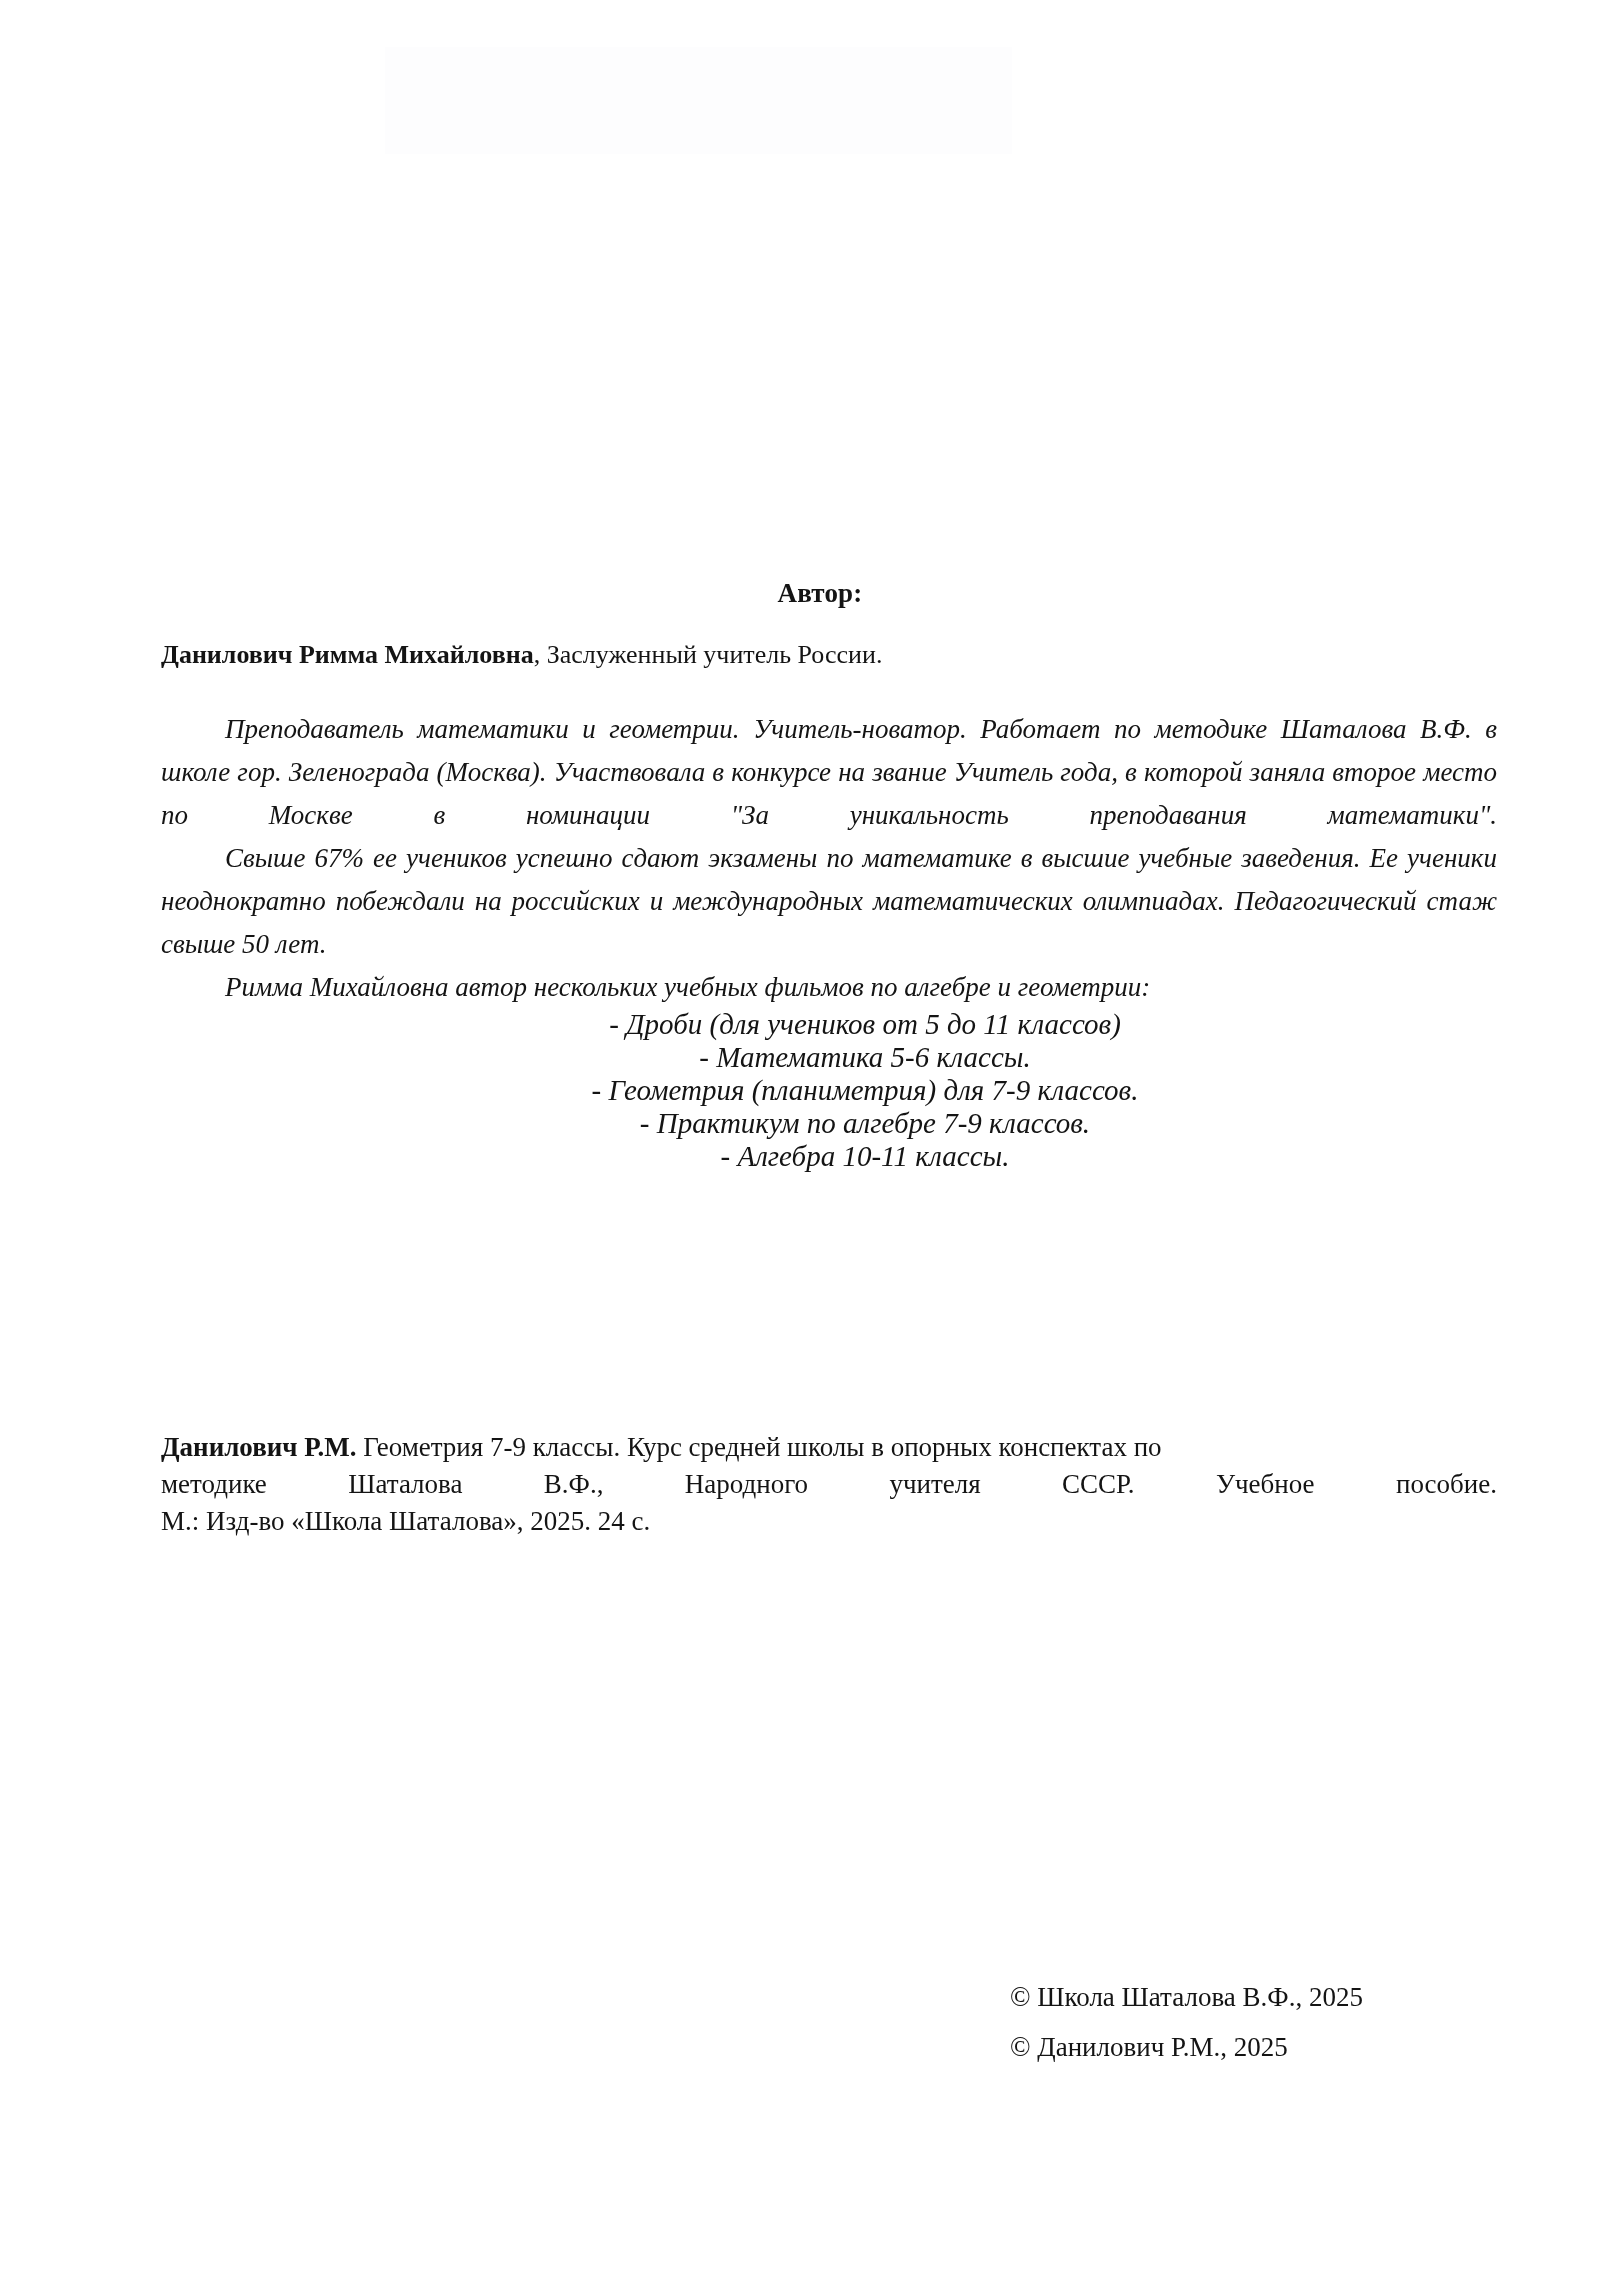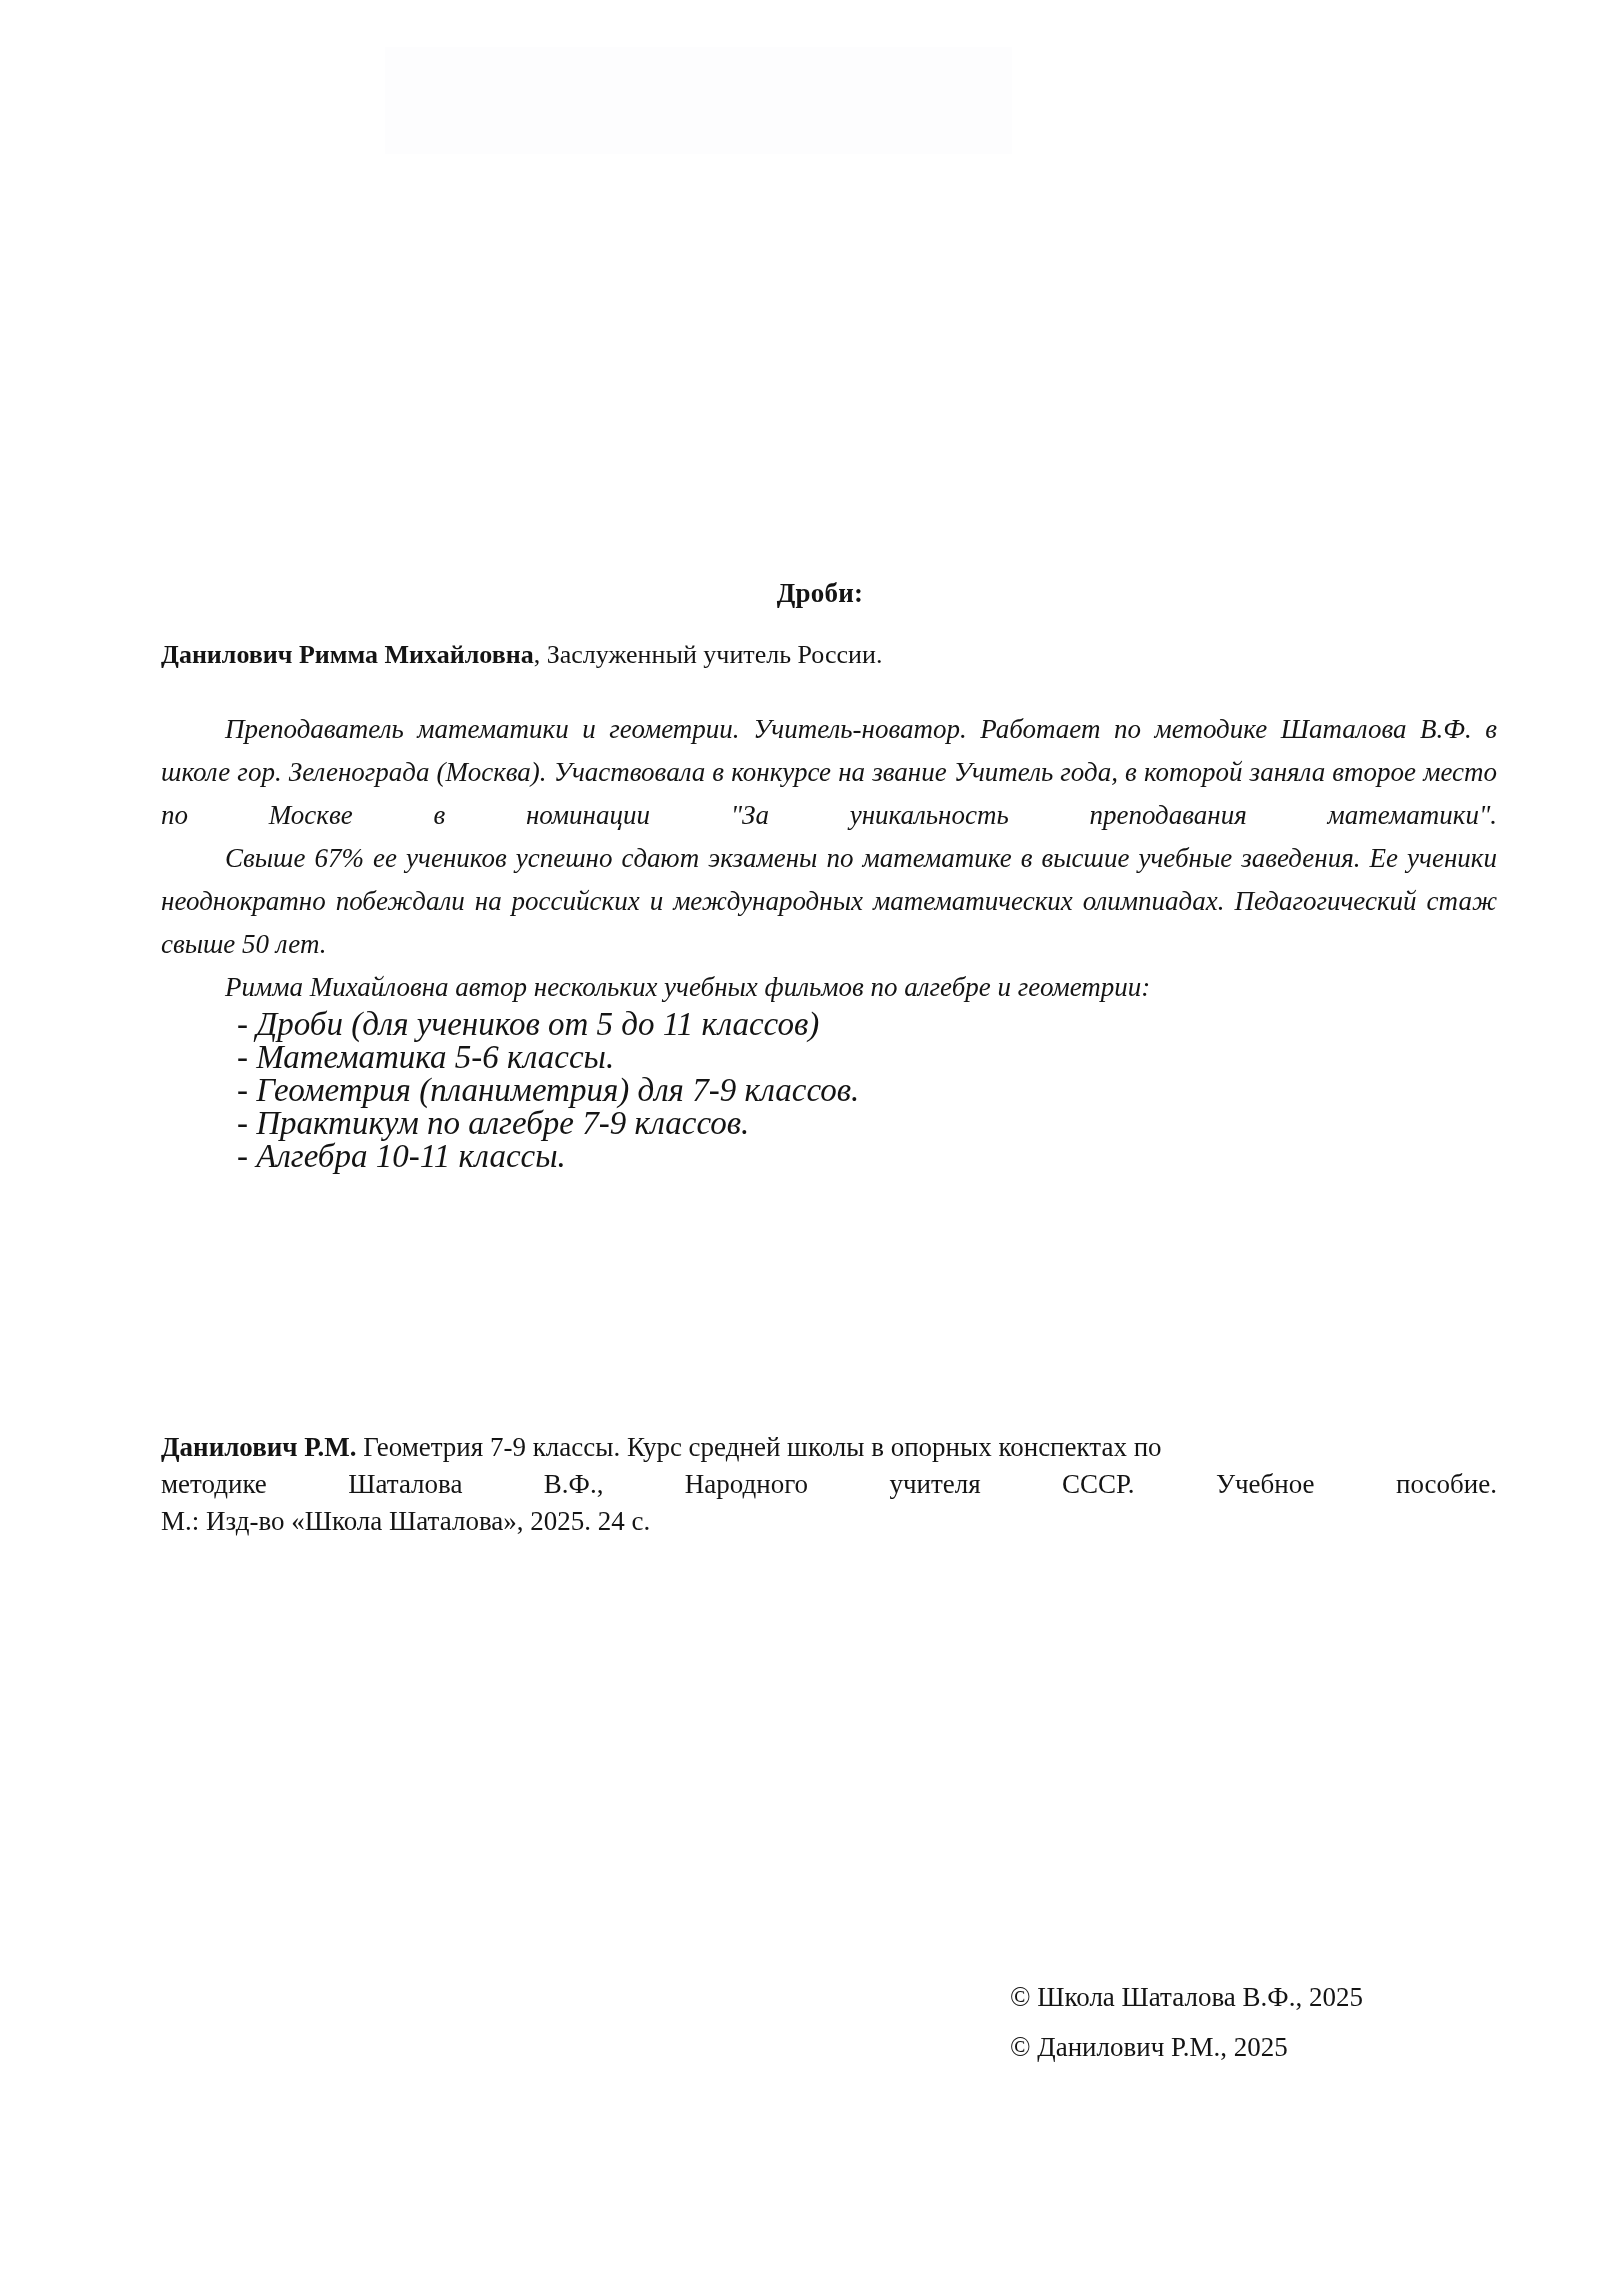--- a/index.html
+++ b/index.html
@@ -89,26 +89,27 @@
     text-indent: 64px;
     text-align: justify;
   }
   .bio p.last-line-justify {
     text-align-last: justify;
   }
 
   
   .film-list {
     position: absolute;
-    left: 12px;
+    left: 4px;
     top: 1008px;
     width: 1336px;
     font-style: italic;
-    font-size: 33px;
+    font-size: 29px;
     line-height: 33px;
+    text-align: center;
   }
   .film-list .film-item {
     margin: 0;
     padding-left: 64px;
     white-space: nowrap;
   }
 
   
   .biblio {
     position: absolute;
@@ -144,21 +145,21 @@
 </head>
 <body>
 
 <div class="page">
 
   <div class="scan-ghost"></div>
 
   <div class="content">
 
     <div class="author-heading">
-      <span>Дроби:</span>
+      <span>Автор:</span>
     </div>
 
     <div class="author-name-line">
       <span class="name">Данилович Римма Михайловна</span><span class="title-text">, Заслуженный учитель России.</span>
     </div>
 
     <div class="bio">
       <p class="last-line-justify">Преподаватель математики и геометрии. Учитель-новатор. Работает по методике Шаталова В.Ф. в школе гор. Зеленограда (Москва). Участвовала в конкурсе на звание Учитель года, в которой заняла второе место по Москве в номинации "За уникальность преподавания математики".</p>
       <p>Свыше 67% ее учеников успешно сдают экзамены по математике в высшие учебные заведения. Ее ученики неоднократно побеждали на российских и международных математических олимпиадах. Педагогический стаж свыше 50 лет.</p>
       <p>Римма Михайловна автор нескольких учебных фильмов по алгебре и геометрии:</p>

